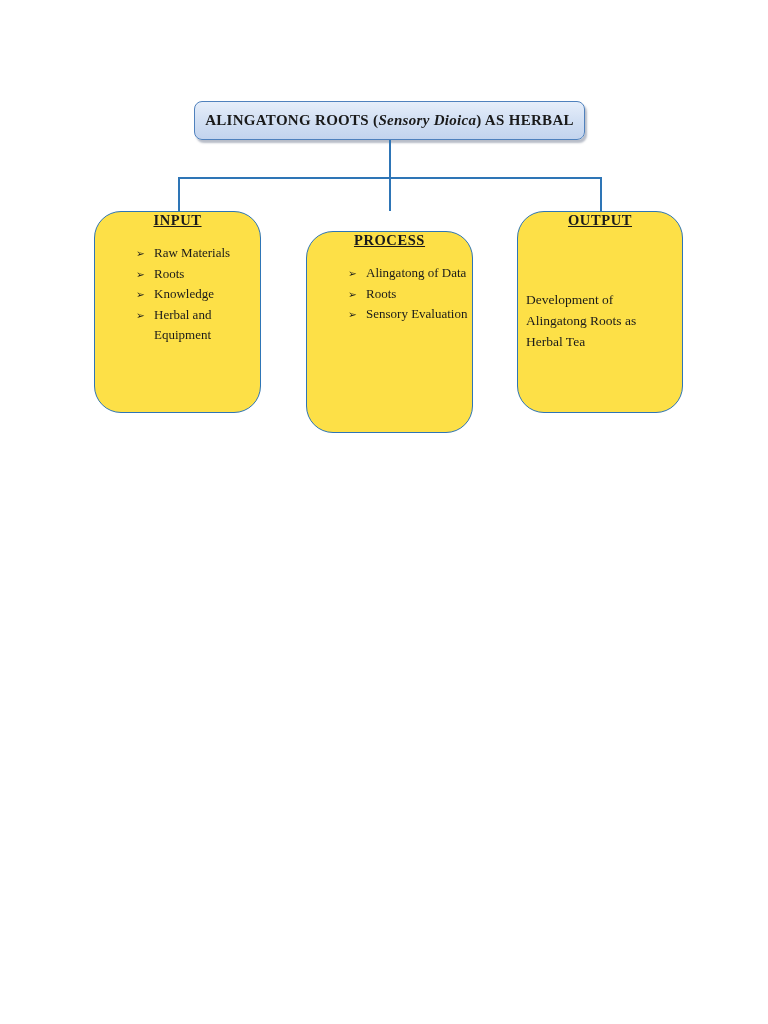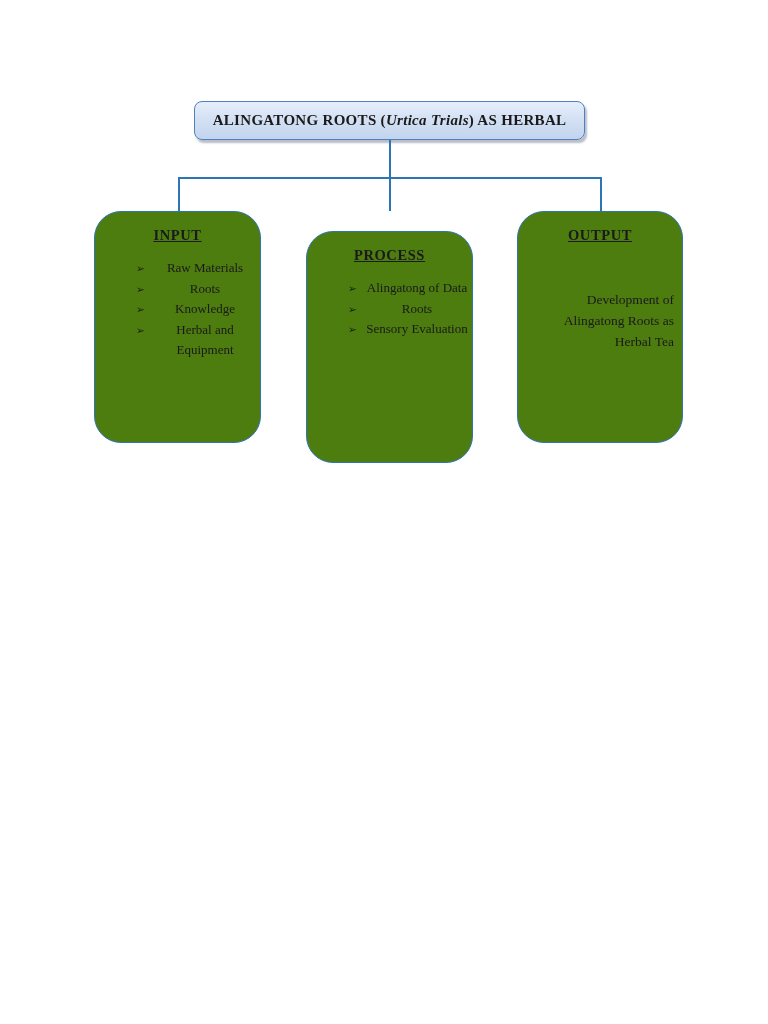--- a/index.html
+++ b/index.html
@@ -50,26 +50,25 @@
   }
   .conn-v-center { left: 389px; top: 140px; width: 1.5px; height: 71px; }
   .conn-h        { left: 178px; top: 177px; width: 423px; height: 1.5px; }
   .conn-v-left   { left: 178px; top: 177px; width: 1.5px; height: 34px; }
   .conn-v-right  { left: 600px; top: 177px; width: 1.5px; height: 34px; }
 
   
   .box {
     position: absolute;
     top: 211px;
-    height: 232px;
+    height: 202px;
     box-sizing: border-box;
     border: 1.6px solid #2e75b6;
     border-radius: 27px;
-    background: #4d7c0f;
-    padding-top: 15px;
+    background: #fde047;
   }
   .box-input   { left: 94px;  width: 167px; }
   .box-process { left: 306px; width: 167px; margin-top: 20px; }
   .box-output  { left: 517px; width: 166px; font-family: Liberation Serif, serif; }
 
   .box-heading {
     text-align: center;
     font-size: 14.5px;
     font-weight: bold;
     text-decoration: underline;
@@ -89,38 +88,37 @@
   }
   .bullet {
     flex: 0 0 18px;
     width: 18px;
     font-family: "DejaVu Sans", sans-serif;
     font-size: 10.5px;
     line-height: 20.5px;
   }
   .li-text {
     width: 102px;
-    text-align: center;
   }
 
   .output-text {
-    margin-top: 45px;
+    margin-top: 60px;
     padding: 0 8px;
-    text-align: right;
+    text-align: left;
     font-size: 13.5px;
     line-height: 21px;
   }
 </style>
 </head>
 <body>
 
 <div class="page">
 
   <div class="title-box">
-    <div class="title-text"><span>ALINGATONG ROOTS (</span><em>Urtica Trials</em><span>) AS HERBAL</span></div>
+    <div class="title-text"><span>ALINGATONG ROOTS (</span><em>Sensory Dioica</em><span>) AS HERBAL</span></div>
   </div>
 
   <div class="conn conn-v-center"></div>
   <div class="conn conn-h"></div>
   <div class="conn conn-v-left"></div>
   <div class="conn conn-v-right"></div>
 
   <div class="box box-input">
     <div class="box-heading">INPUT</div>
     <ul class="bullet-list">

